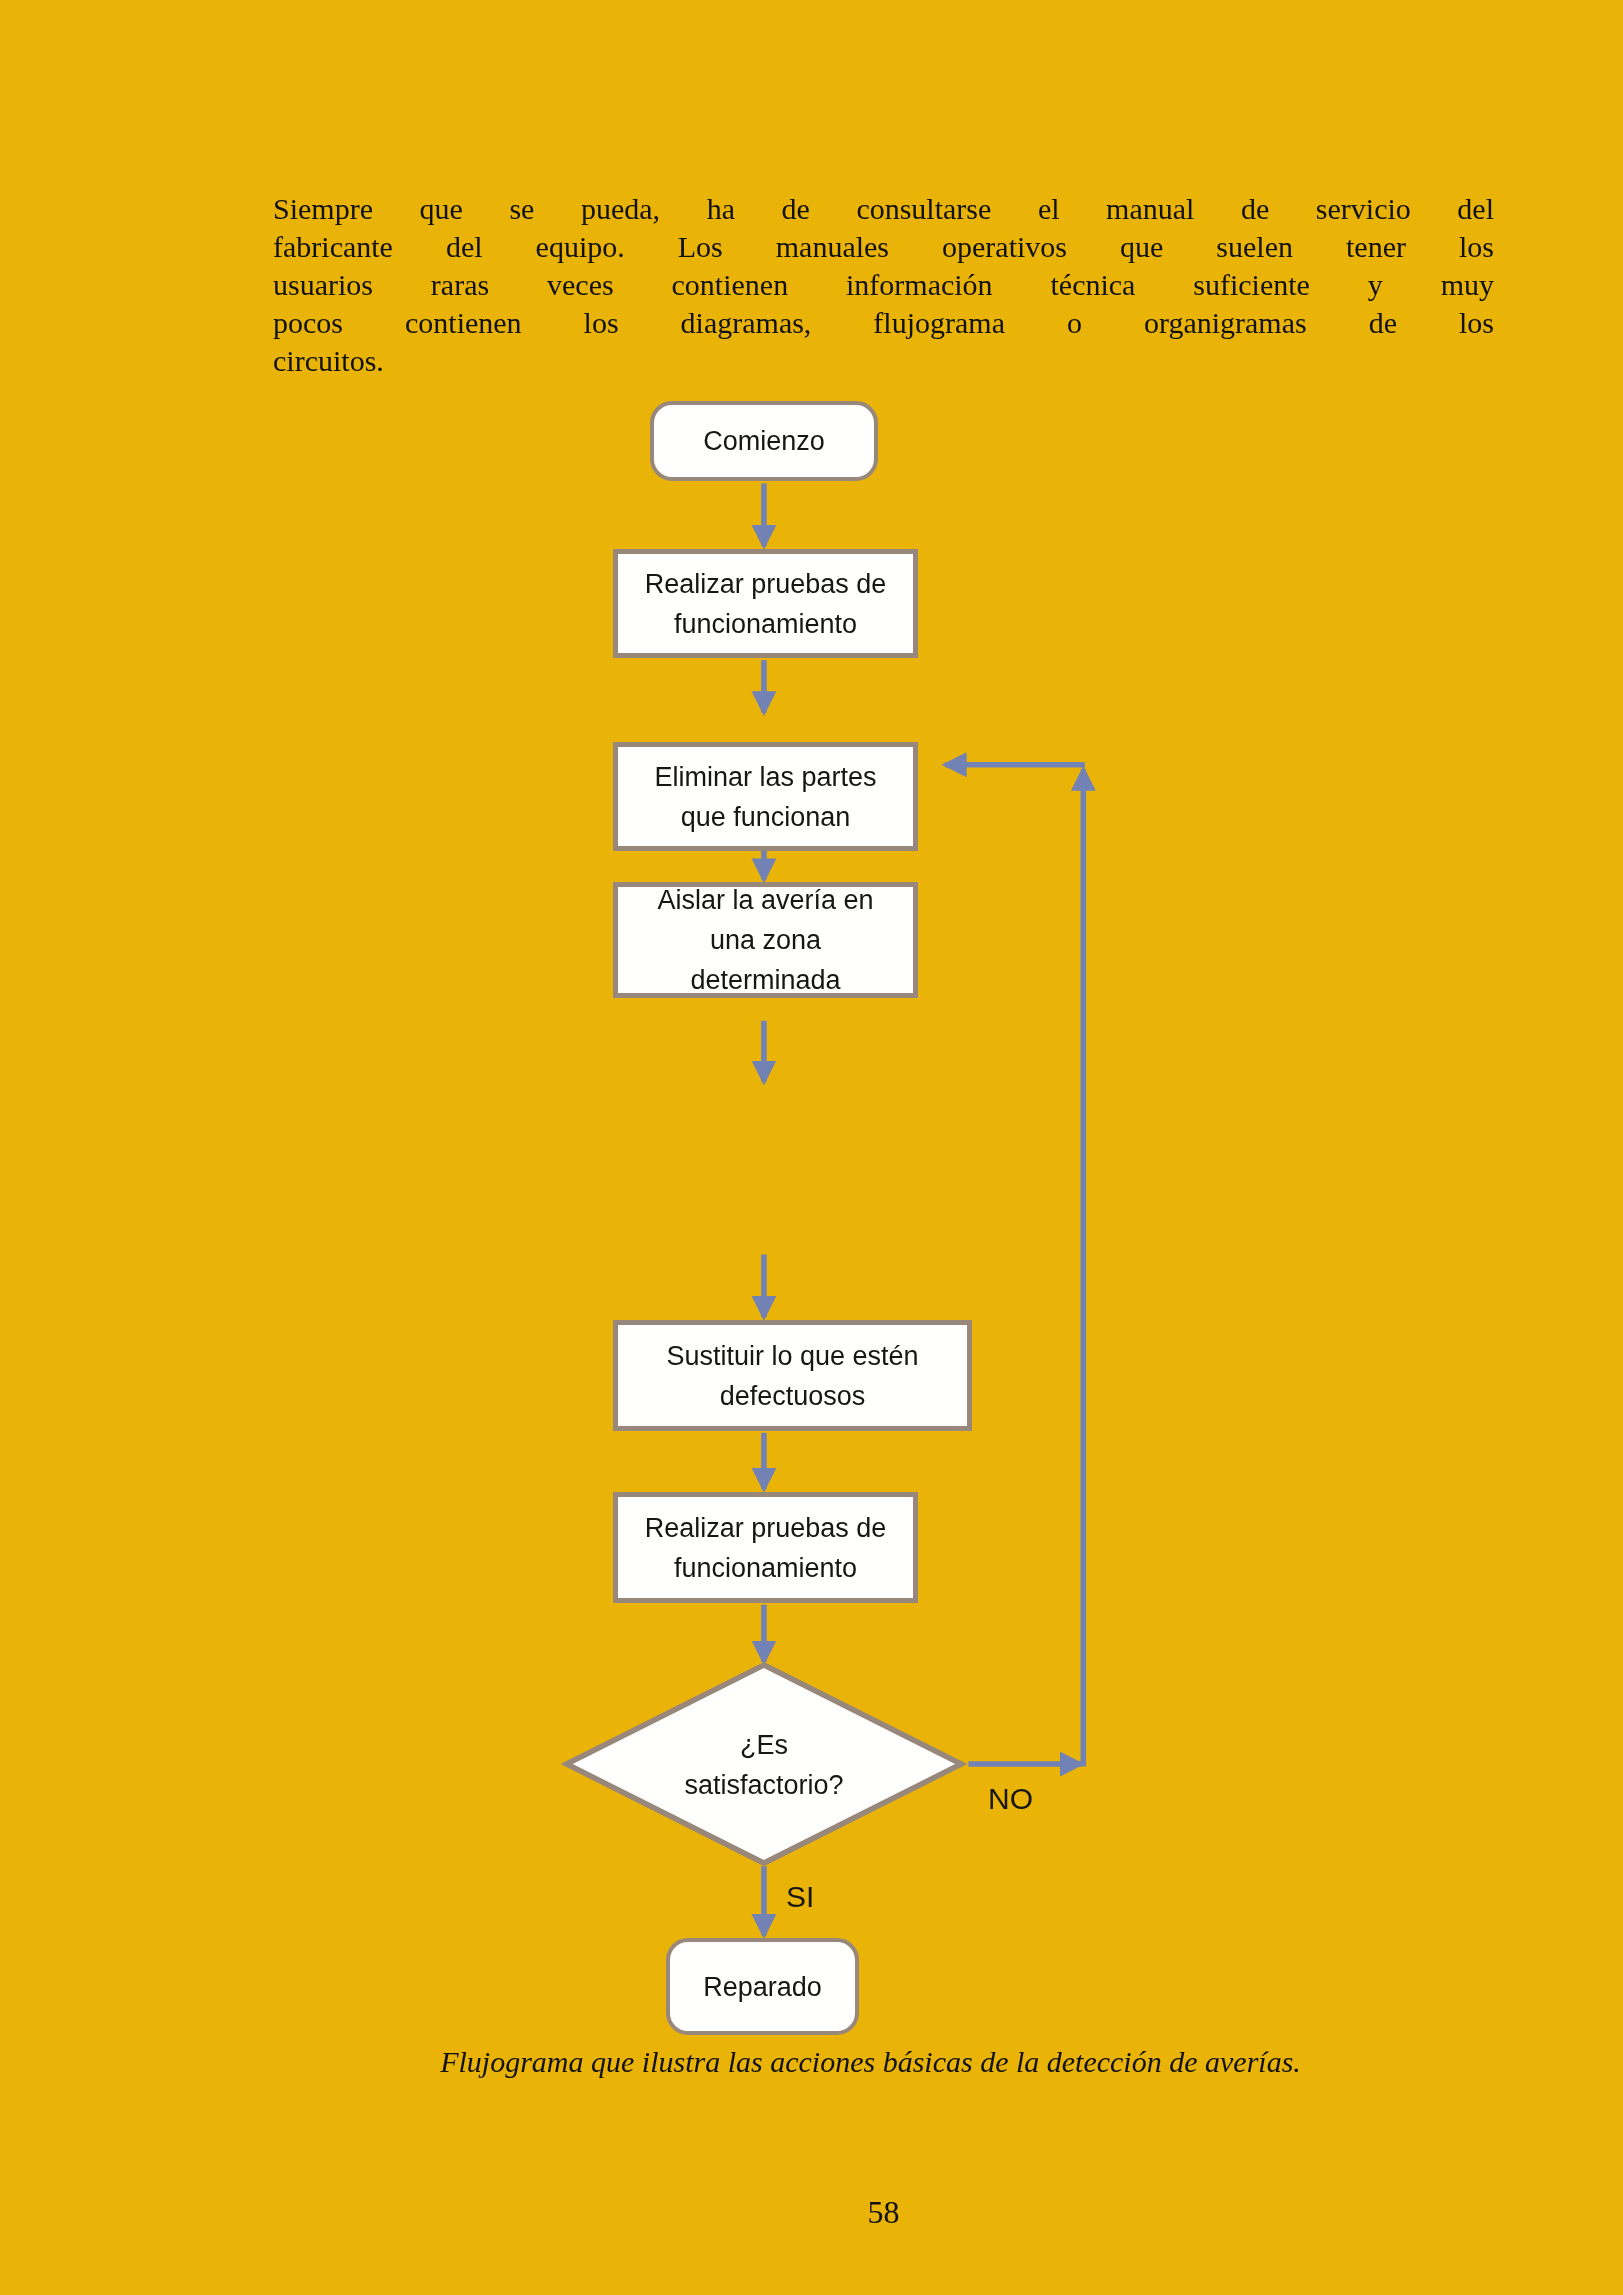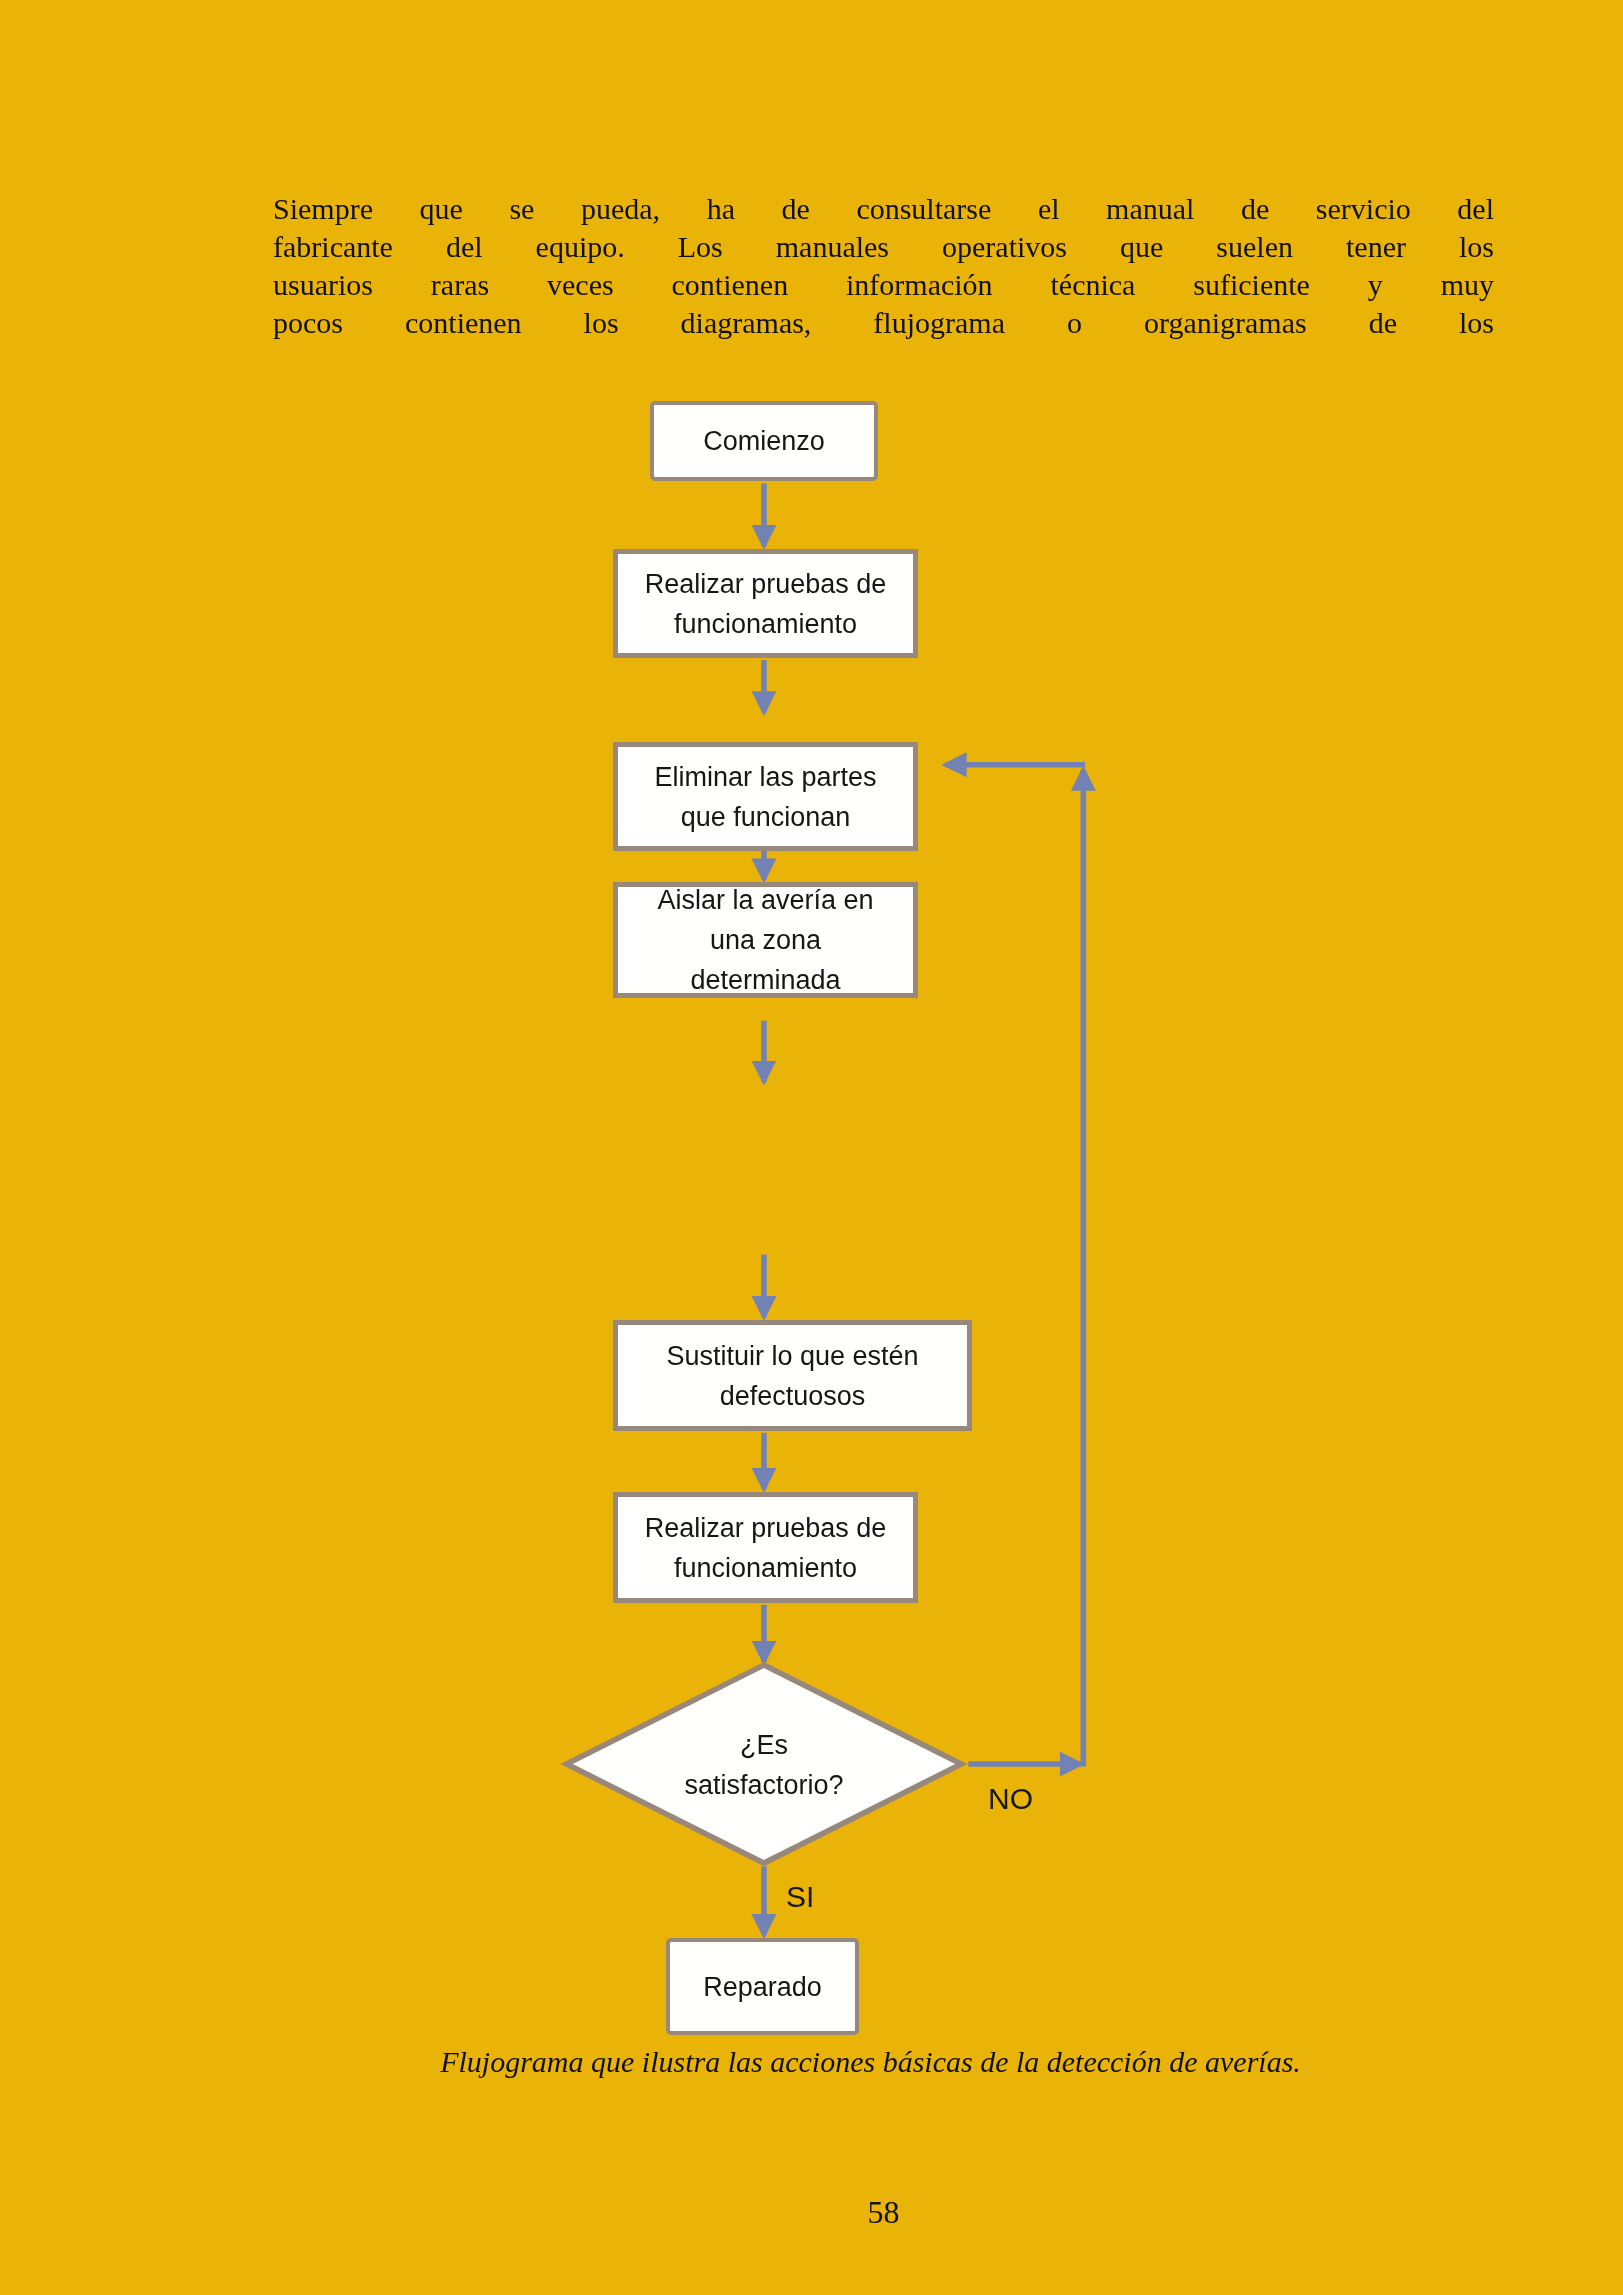--- a/index.html
+++ b/index.html
@@ -44,21 +44,21 @@
     box-sizing:border-box;
     background:#fffffe;
     border:5.5px solid var(--box-border);
     display:flex; align-items:center; justify-content:center;
     text-align:center;
     font-family:"Liberation Sans", sans-serif;
     font-size:27px; line-height:40px;
     color:var(--text);
   }
   .node-label{ white-space:pre-line; }
-  .node.rounded{ border-radius:5px; border-width:4.8px; }
+  .node.rounded{ border-radius:22px; border-width:4.8px; }
   .node.start{ left:650px; top:401px; width:228px; height:80px; }
   .node.step1{ left:613px; top:549px;  width:305px; height:109px; }
   .node.step2{ left:613px; top:742px;  width:305px; height:109px; }
   .node.step3{ left:613px; top:882px; width:305px; height:116px; }
   .node.step4{ left:613px; top:1084px; width:305px; height:168px; }
   .node.step5{ left:613px; top:1320px; width:359px; height:111px; }
   .node.step6{ left:613px; top:1492px; width:305px; height:111px; }
   .node.end{   left:666px; top:1938px; width:193px; height:97px; }
   .decision-label{
     position:absolute; left:566px; top:1725px; width:396px;
@@ -89,20 +89,21 @@
 </head>
 <body>
 
 <div class="page">
 
   <div class="para">
     <div class="para-line">Siempre que se pueda, ha de consultarse el manual de servicio del</div>
     <div class="para-line">fabricante del equipo. Los manuales operativos que suelen tener los</div>
     <div class="para-line">usuarios raras veces contienen información técnica suficiente y muy</div>
     <div class="para-line">pocos contienen los diagramas, flujograma o organigramas de los</div>
+    <div class="para-line last">circuitos.</div>
   </div>
 
   <svg class="flow" viewBox="0 0 2048 2896">
     <defs>
       <marker id="arw" viewBox="0 0 10 10" refX="8.5" refY="5" markerWidth="4.5" markerHeight="4.5" orient="auto" markerUnits="strokeWidth">
         <path class="arrowhead" d="M 0 0 L 10 5 L 0 10 z"></path>
       </marker>
     </defs>
 
     <line class="connector" x1="964" y1="610" x2="964" y2="689" marker-end="url(#arw)"></line>

